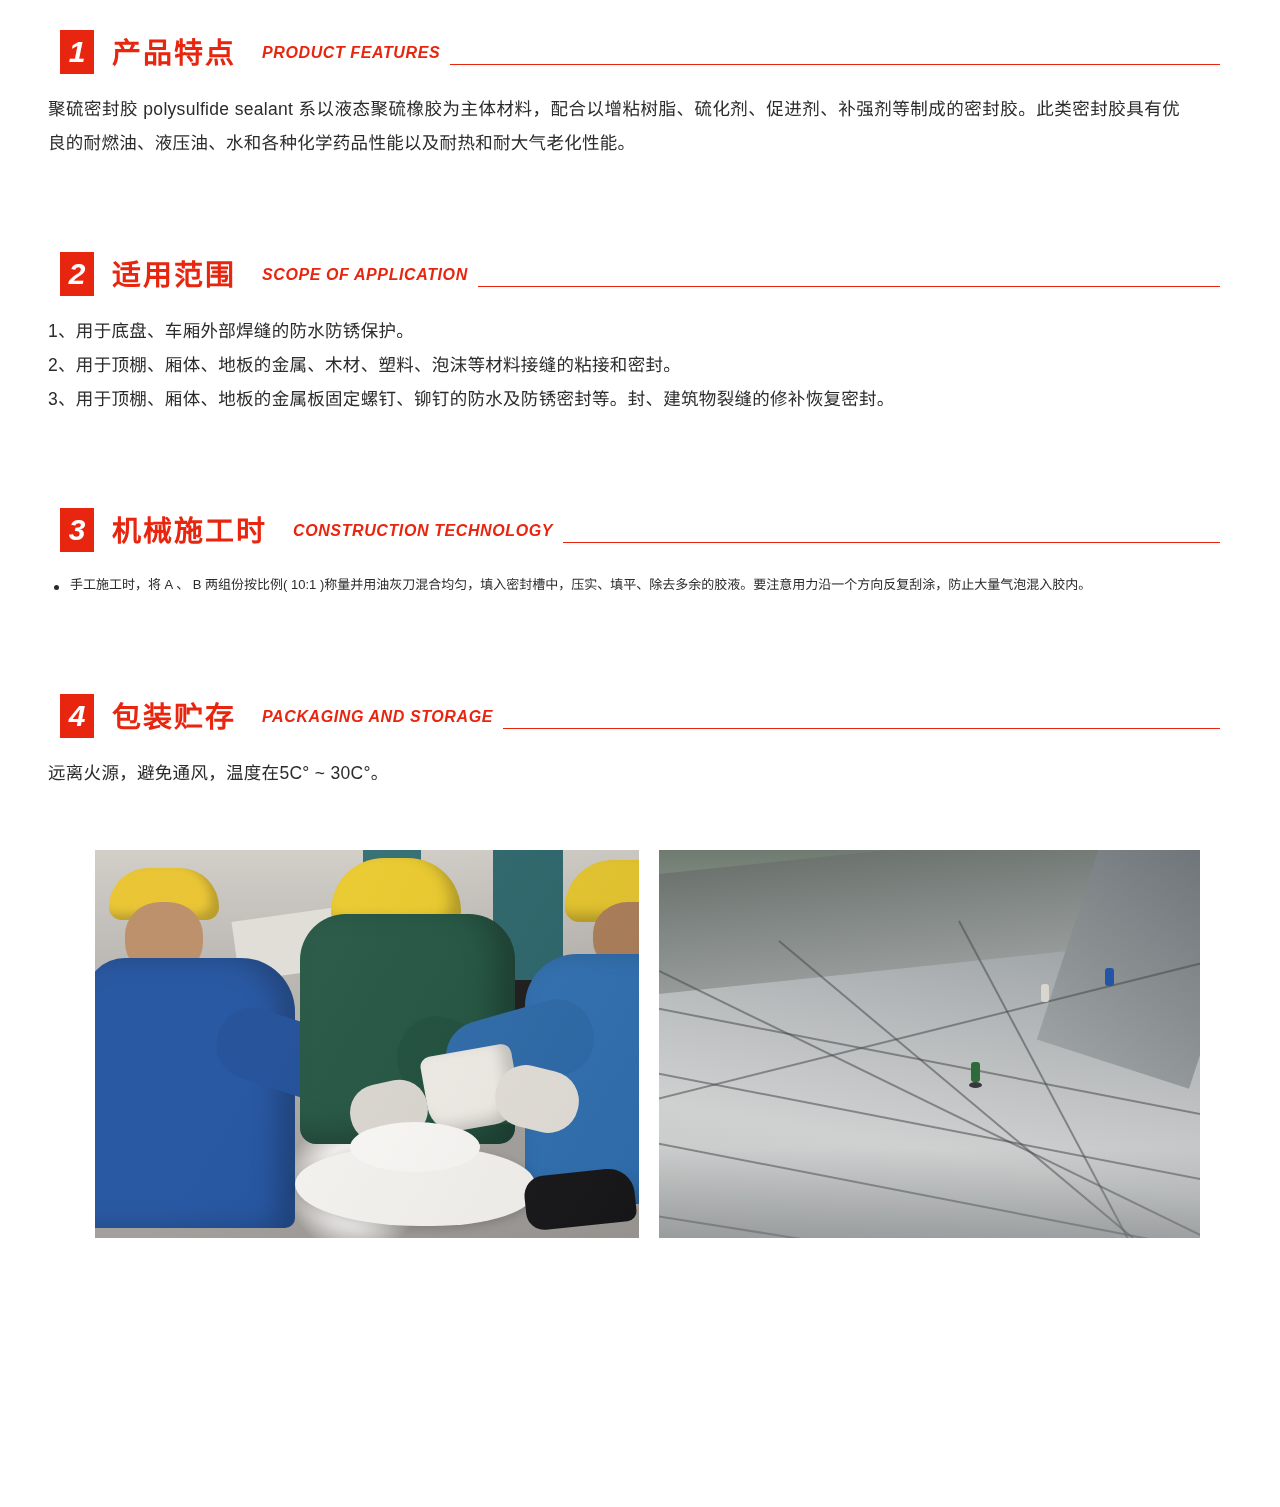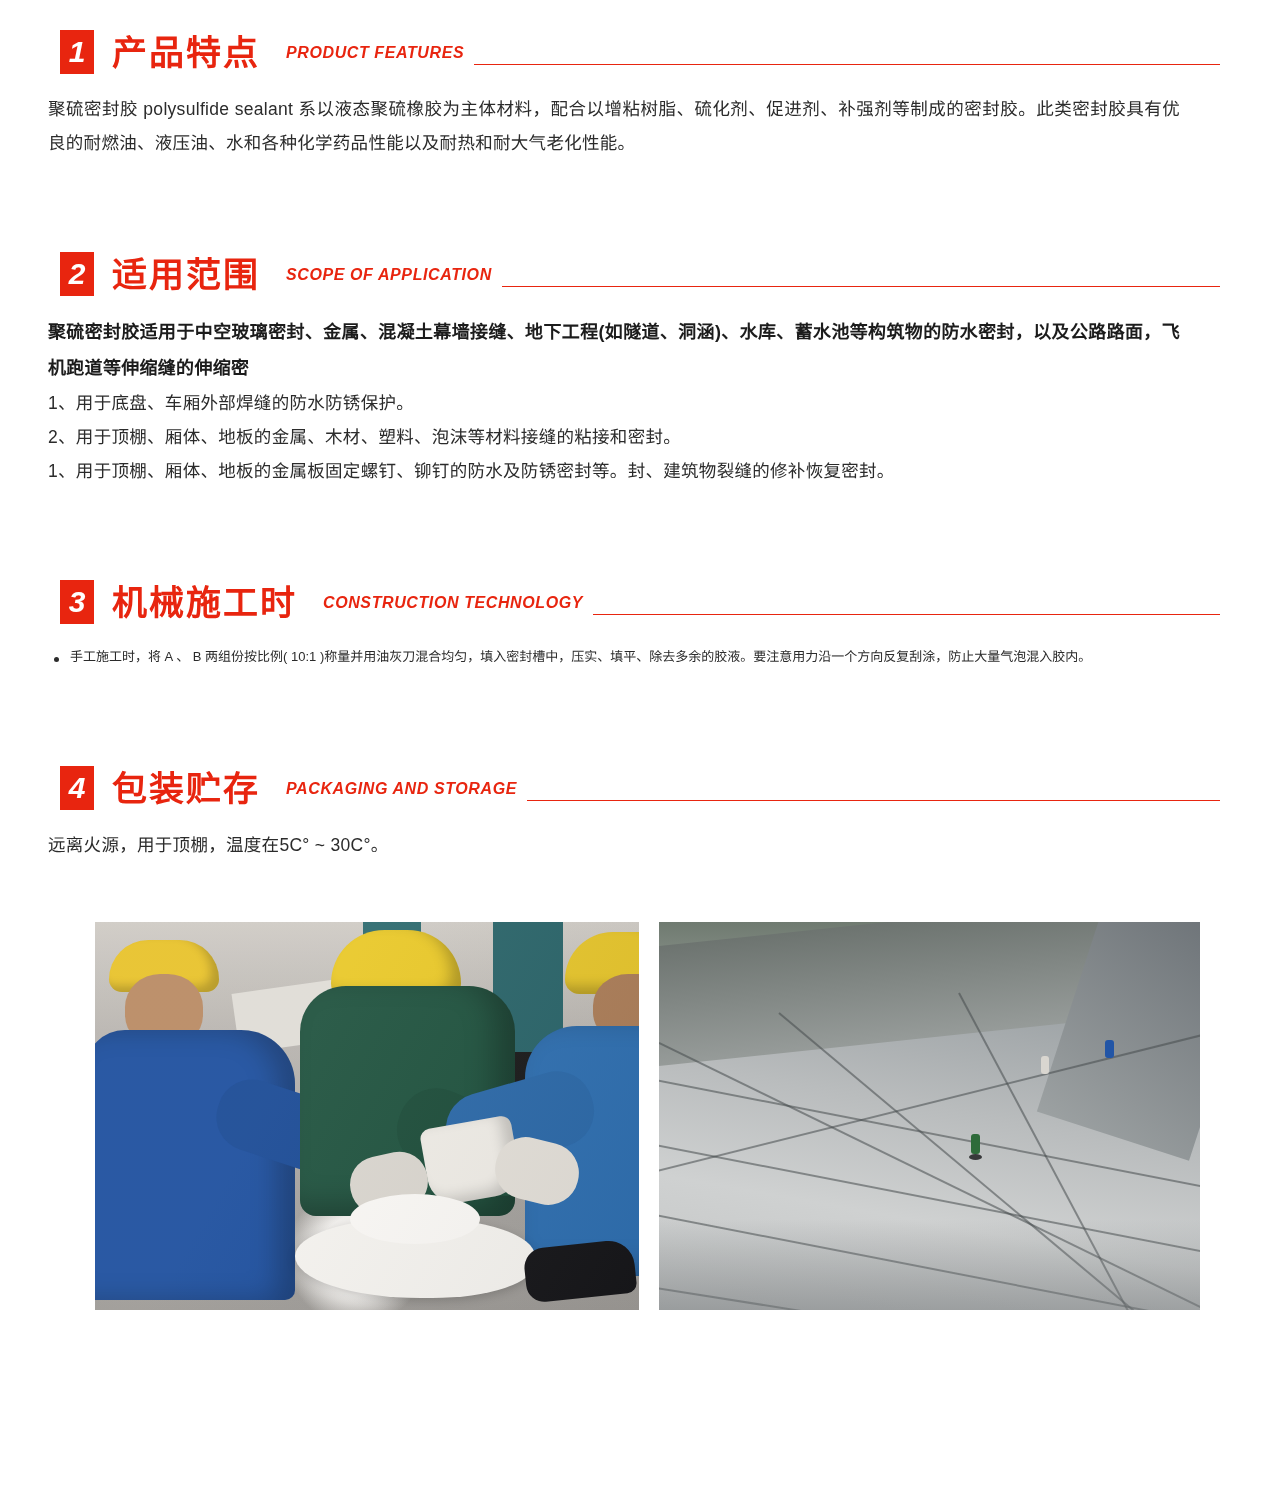--- a/index.html
+++ b/index.html
@@ -46,21 +46,21 @@
     font-size: 30px;
     font-weight: bold;
     font-style: italic;
     display: flex;
     align-items: center;
     justify-content: center;
     line-height: 1;
   }
   .sec-title-cn {
     margin-left: 52px;
-    font-size: 35px;
+    font-size: 29px;
     font-weight: bold;
     color: #e8250f;
     letter-spacing: 2px;
     line-height: 44px;
     white-space: nowrap;
   }
   .sec-title-en {
     margin-left: 26px;
     font-size: 16px;
     color: #e8250f;
@@ -234,24 +234,23 @@
   <div class="spacer-lg"></div>
   <div class="section">
     <div class="sec-head">
       <span class="sec-num">2</span>
       <span class="sec-title-cn">适用范围</span>
       <span class="sec-title-en">SCOPE OF APPLICATION</span>
       <span class="sec-rule"></span>
     </div>
     <div class="spacer-sm"></div>
     <div class="body-wrap">
-      <p class="para bold">聚硫密封胶适用于中空玻璃密封、金属、混凝土幕墙接缝、地下工程(如隧道、洞涵)、水库、蓄水池等构筑物的防水密封，以及公路路面，飞机跑道等伸缩缝的伸缩密</p>
       <p class="para">1、用于底盘、车厢外部焊缝的防水防锈保护。</p>
       <p class="para">2、用于顶棚、厢体、地板的金属、木材、塑料、泡沫等材料接缝的粘接和密封。</p>
-      <p class="para">1、用于顶棚、厢体、地板的金属板固定螺钉、铆钉的防水及防锈密封等。封、建筑物裂缝的修补恢复密封。</p>
+      <p class="para">3、用于顶棚、厢体、地板的金属板固定螺钉、铆钉的防水及防锈密封等。封、建筑物裂缝的修补恢复密封。</p>
     </div>
   </div>
 
   <div class="spacer-lg"></div>
   <div class="section">
     <div class="sec-head">
       <span class="sec-num">3</span>
       <span class="sec-title-cn">机械施工时</span>
       <span class="sec-title-en">CONSTRUCTION TECHNOLOGY</span>
       <span class="sec-rule"></span>
@@ -267,21 +266,21 @@
   <div class="spacer-lg"></div>
   <div class="section">
     <div class="sec-head">
       <span class="sec-num">4</span>
       <span class="sec-title-cn">包装贮存</span>
       <span class="sec-title-en">PACKAGING AND STORAGE</span>
       <span class="sec-rule"></span>
     </div>
     <div class="spacer-sm"></div>
     <div class="body-wrap">
-      <p class="para">远离火源，用于顶棚，温度在5C° ~ 30C°。</p>
+      <p class="para">远离火源，避免通风，温度在5C° ~ 30C°。</p>
     </div>
   </div>
 
   <div style="height:60px"></div>
   <div class="photo-row">
 
     <div class="photo left">
       <div class="ph-left">
         <div class="fig panel"></div>
         <div class="fig bg-leg1"></div>

